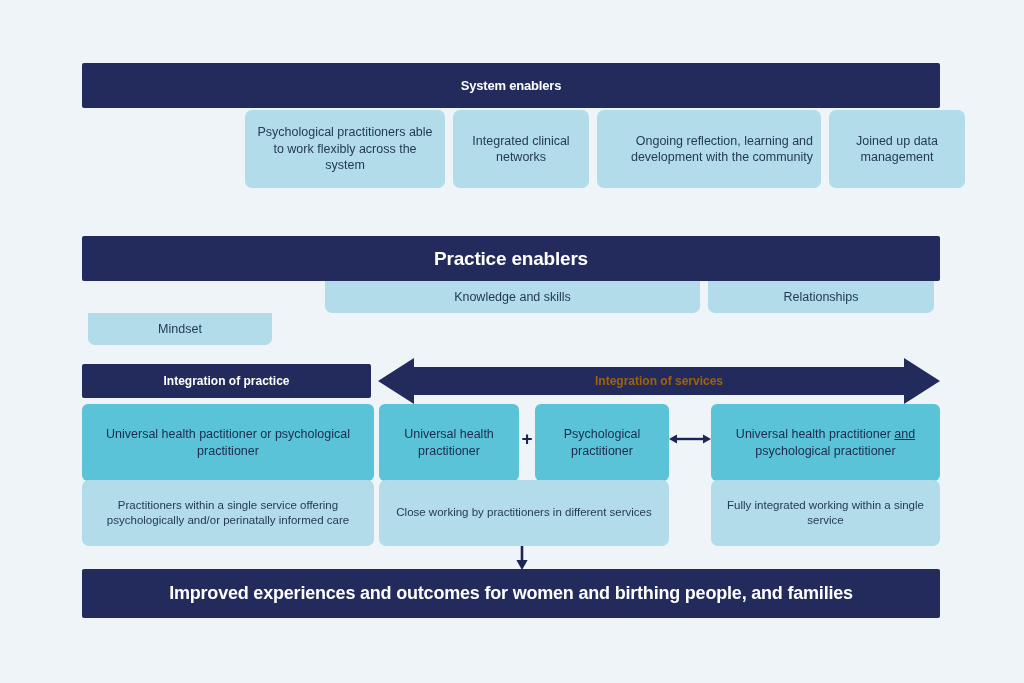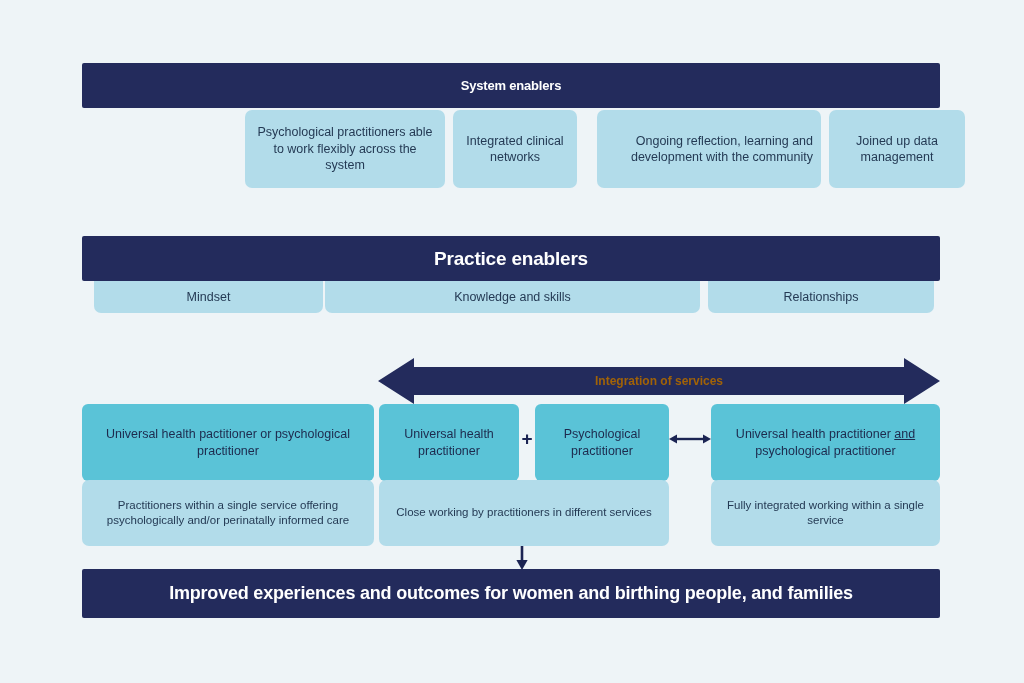--- a/index.html
+++ b/index.html
@@ -129,35 +129,36 @@
 </style>
 </head>
 <body>
 
 <div id="canvas">
 
   <div class="navy-bar" id="system-bar">System enablers</div>
 
   <div id="system-row">
     <div class="lightbox r-all" style="left:163px; width:200px;">Psychological practitioners able to work flexibly across the system</div>
-    <div class="lightbox r-all" style="left:371px; width:124px;">Integrated clinical networks</div>
+    <div class="lightbox r-all" style="left:371px; width:136px;">Integrated clinical networks</div>
     <div class="lightbox r-all" style="left:515px; width:224px;text-align:right;">Ongoing reflection, learning and development with the community</div>
     <div class="lightbox r-all" style="left:747px; width:136px;">Joined up data management</div>
   </div>
 
   <div class="navy-bar" id="practice-bar">Practice enablers</div>
 
   <div id="practice-row">
-    <div class="lightbox r-bot" style="left:12px; width:229px;">Mindset</div>
+    <div class="lightbox r-bot" style="left:6px; width:184px;margin-top:32px;">Mindset</div>
     <div class="lightbox r-bot" style="left:243px; width:375px;">Knowledge and skills</div>
     <div class="lightbox r-bot" style="left:626px; width:226px;">Relationships</div>
   </div>
 
   <div id="integration-strip">
 
+    <div id="int-practice">Integration of practice</div>
 
     <div id="int-services">
       <svg viewBox="0 0 562 46" preserveAspectRatio="none">
         <polygon points="0,23 36,0 36,9 526,9 526,0 562,23 526,46 526,37 36,37 36,46" fill="#232b5c"></polygon>
       </svg>
       <div class="arrow-label">Integration of services</div>
     </div>
   </div>
 
   <div id="model-row">

